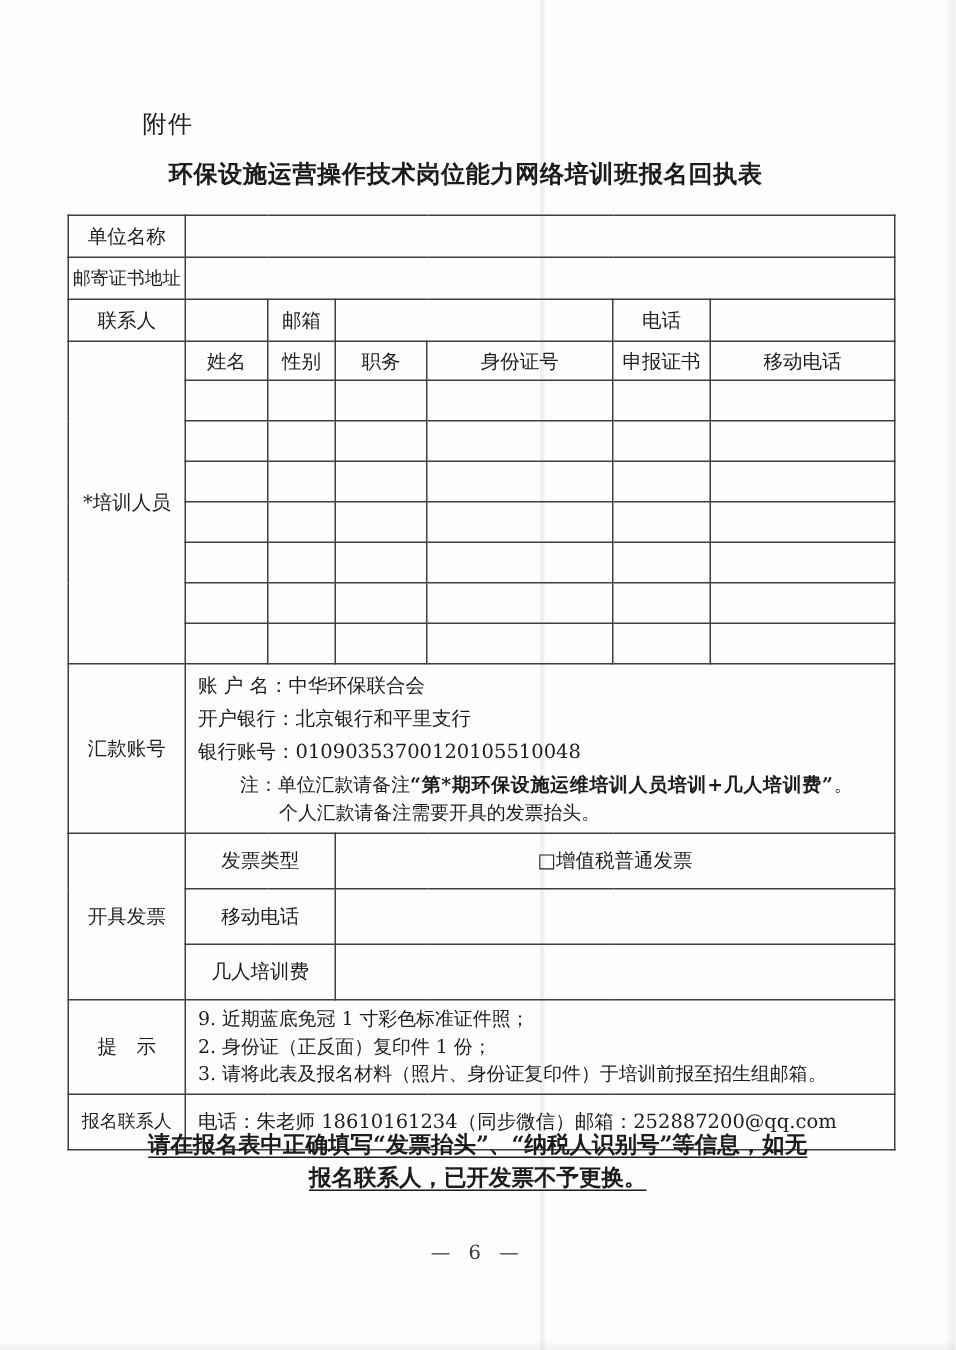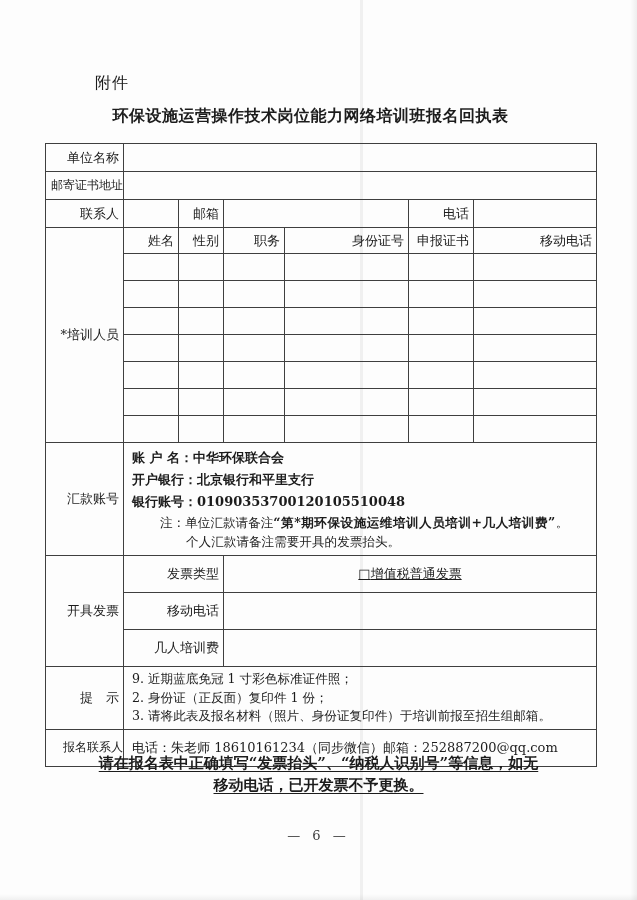--- a/index.html
+++ b/index.html
@@ -38,35 +38,35 @@
     position: absolute; left: 45px; top: 143px;
     width: 551px; border-collapse: collapse; table-layout: fixed;
   }
   td {
     border: 1px solid #3f3f3f;
     font-size: 13px;
     vertical-align: middle;
     padding: 1px 4px;
     overflow: hidden;
   }
-  td.lab { text-align: right; }
+  td.lab { text-align: center; }
   td.small { font-size: 12px; padding: 0; letter-spacing: 0; }
   tr.r28 { height: 28px; }
   tr.rhead { height: 26px; }
   tr.rempty { height: 27px; }
   tr.rremit { height: 108px; }
   tr.rinv { height: 37px; }
   tr.rtips { height: 62px; }
   tr.rreg { height: 37px; }
   td.remit { padding: 4px 8px; vertical-align: middle; }
-  td.remit .rline { line-height: 22px; font-weight: bold; }
+  td.remit .rline { line-height: 22px; }
   td.remit .note { line-height: 19px; font-size: 12.6px; margin-left: 28px; }
   td.remit .note .bold-seg { font-weight: bold; letter-spacing: 0.5px; }
   td.remit .indent { padding-left: 26px; }
-  td.center-opt { text-align: center; text-decoration: underline; }
+  td.center-opt { text-align: center; }
   td.tips { padding: 3px 8px; font-size: 12.6px; }
   td.tips .tline { line-height: 18.5px; }
   td.reg { padding: 2px 8px; font-size: 13px; }
   .footer-note {
     position: absolute; left: 0; top: 752px; width: 637px;
     text-align: center; font-weight: bold; font-size: 15px;
     line-height: 22px;
   }
   .footer-note div {
     text-decoration: underline;
@@ -215,16 +215,16 @@
     </tr>
     <tr class="rreg">
       <td class="lab small">报名联系人</td>
       <td colspan="6" class="reg">电话：朱老师 18610161234（同步微信）邮箱：252887200@qq.com</td>
     </tr>
   </tbody>
 </table>
 
 <div class="footer-note">
   <div>请在报名表中正确填写“发票抬头”、“纳税人识别号”等信息，如无</div>
-  <div>移动电话，已开发票不予更换。</div>
+  <div>报名联系人，已开发票不予更换。</div>
 </div>
 
 <div class="page-num">— 6 —</div>
 
 </body></html>

